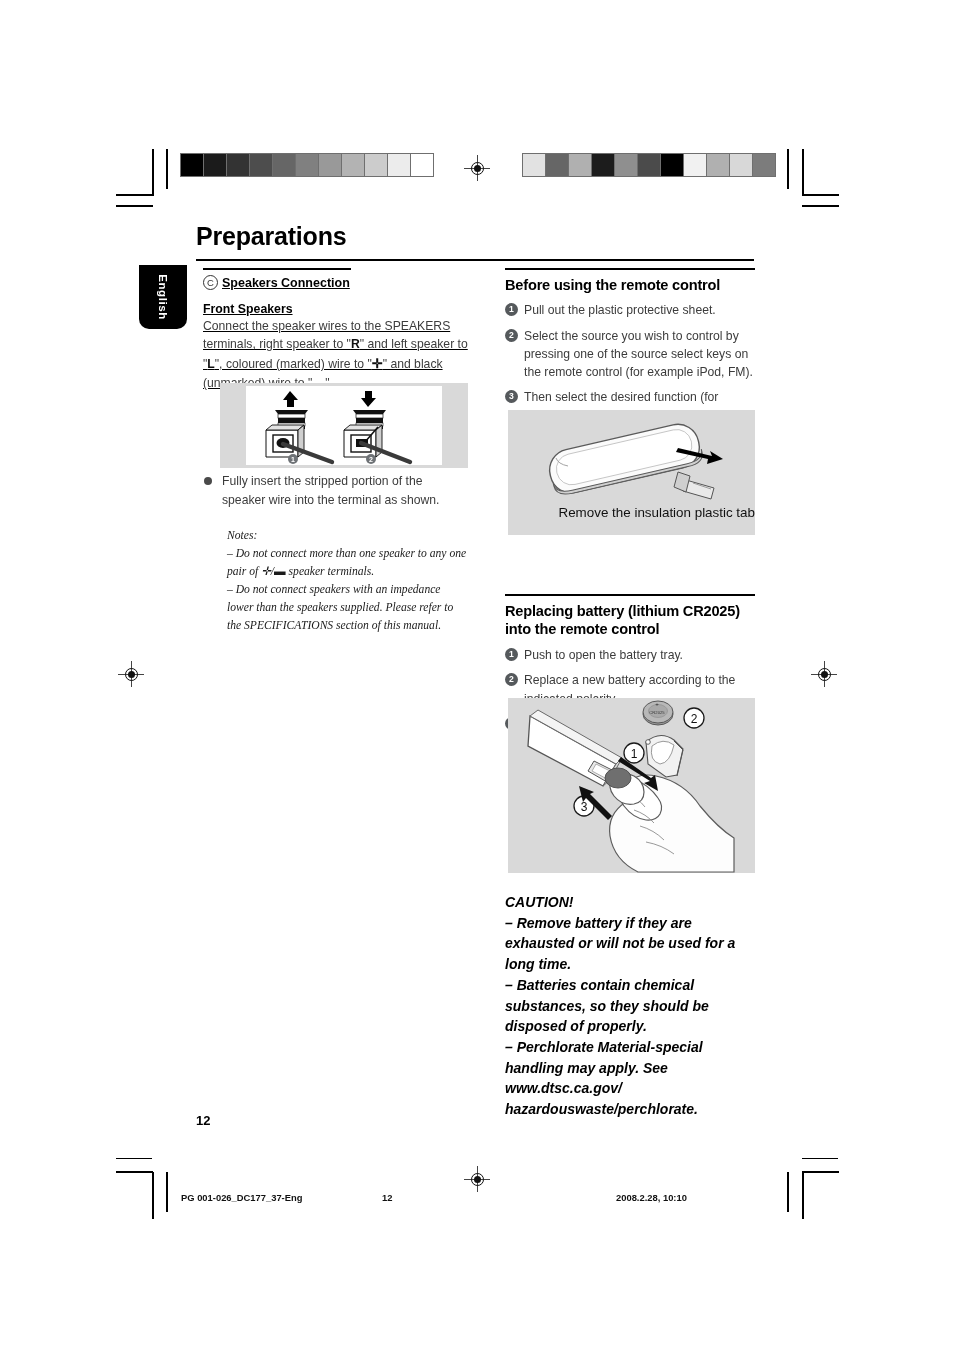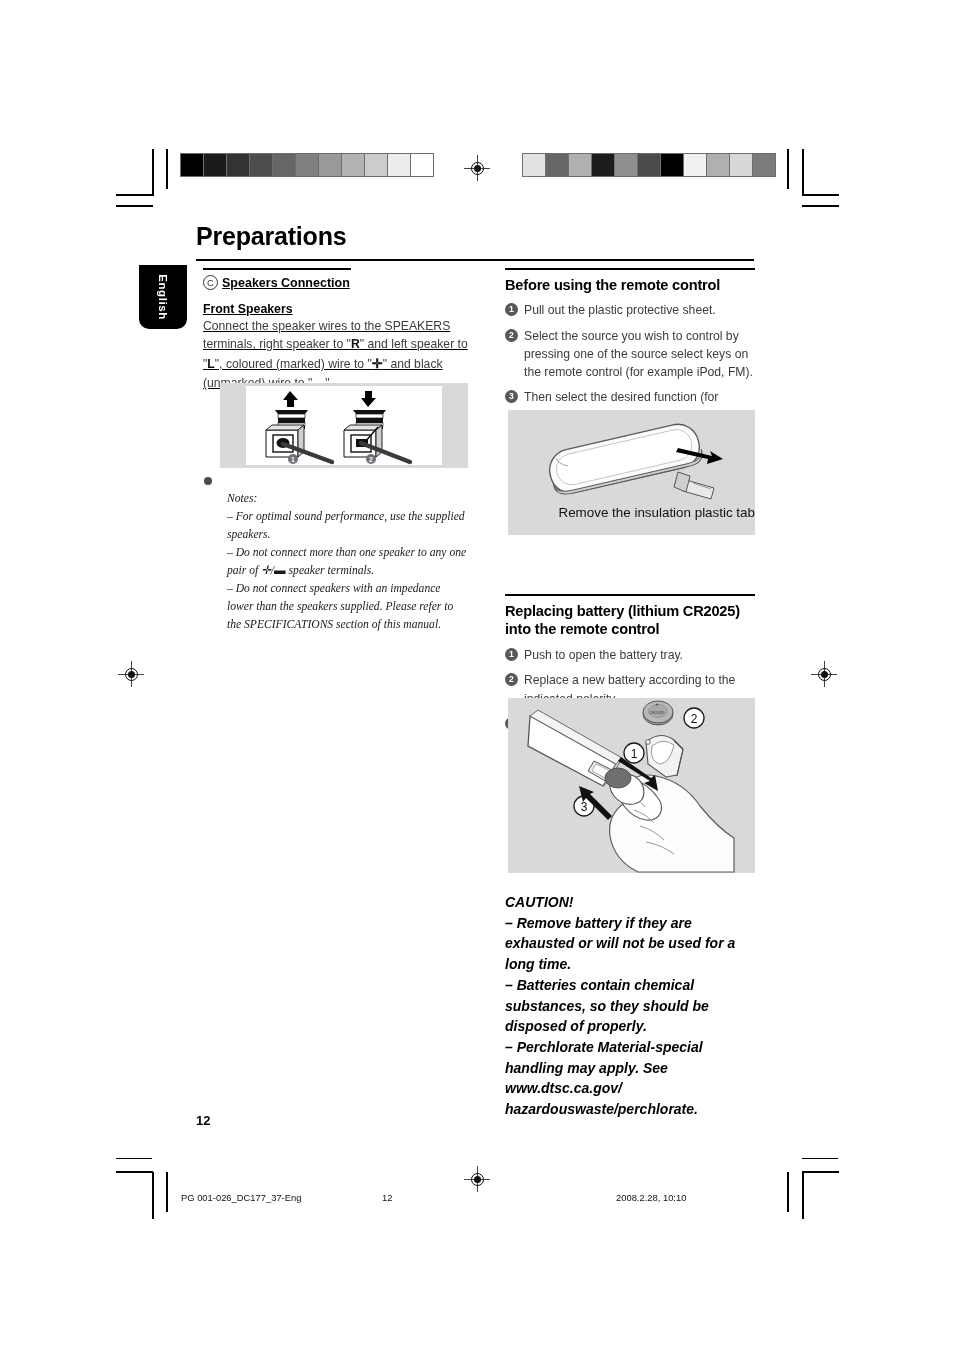--- a/index.html
+++ b/index.html
@@ -187,20 +187,21 @@
     position:absolute; left:196px; top:1113px;
     font-size:13px; font-weight:bold; color:#000;
   }
   .footer-rule { position:absolute; background:#000; height:1.4px; }
   .foot-txt {
     position:absolute;
     font-size:9.4px;
     color:#111;
     font-family:"Liberation Sans", sans-serif;
     white-space:nowrap;
+    font-weight:bold;
   }
 </style>
 </head>
 <body>
 
 <div class="page">
 
   <div class="cm" style="left:152px;top:149px;width:1.6px;height:47px;"></div>
   <div class="cm" style="left:116px;top:194px;width:37px;height:1.6px;"></div>
   <div class="cm" style="left:116px;top:205px;width:37px;height:1.6px;"></div>
@@ -332,24 +333,24 @@
         <path d="M158 44 L145 59" stroke="#111" stroke-width="1.6"></path>
         <circle cx="151" cy="76" r="5" fill="#6e7276"></circle>
         <text x="151" y="79.4" font-family="Liberation Sans, sans-serif" font-size="7" font-weight="bold" fill="#fff" text-anchor="middle">2</text>
       </g>
     </svg>
   </div>
 
   <div style="position:absolute;left:203px;top:472px;width:265px;">
     <div class="dot-item">
       <span class="dot"></span>
+      <span>Fully insert the stripped portion of the speaker wire into the terminal as shown.</span>
     </div>
     <div class="notes" style="margin-top:18px;">
       <span class="nlabel">Notes:</span>
-      <span class="nlabel">–  For optimal sound performance, use the supplied speakers.</span>
       <span class="nlabel">–  Do not connect more than one speaker to any one pair of ✛/▬ speaker terminals.</span>
       <span class="nlabel">–  Do not connect speakers with an impedance lower than the speakers supplied.  Please refer to the SPECIFICATIONS section of this manual.</span>
     </div>
   </div>
 
   <div class="col-right">
     <div class="sec-rule full"></div>
     <div class="sec-head-big">Before using the remote control</div>
 
     <div class="num-item">

